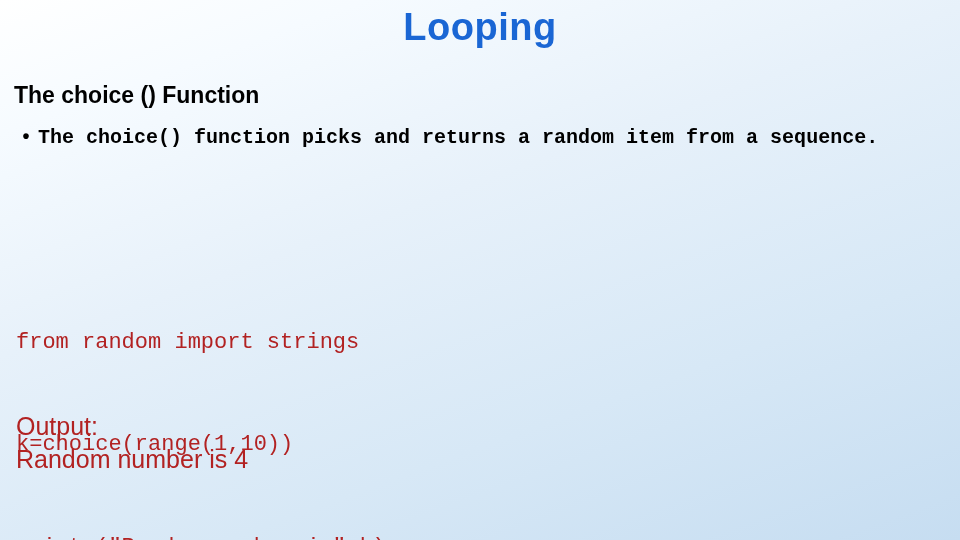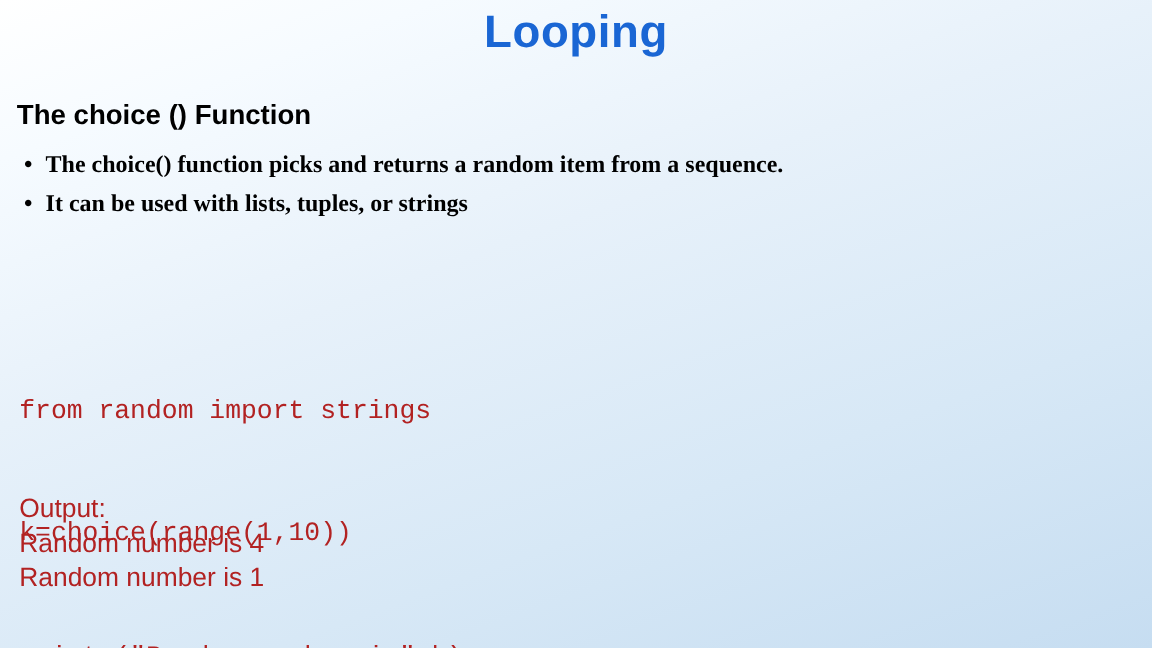--- a/index.html
+++ b/index.html
@@ -33,21 +33,21 @@
     font-family: Verdana, Geneva, sans-serif;
     font-weight: 700;
     font-size: 23px;
     color: #000;
   }
   .bullets {
     position: absolute;
     top: 124px;
     left: 18px;
     right: 24px;
-    font-family: Liberation Serif, serif;
+    font-family: Liberation Mono, monospace;
     font-weight: 700;
     font-size: 20px;
     color: #000;
     line-height: 1.35;
   }
   .bullets ul {
     list-style: none;
     margin: 0;
     padding: 0;
   }
@@ -73,42 +73,40 @@
     font-size: 22px;
     color: #b22222;
     line-height: 1.55;
     white-space: pre;
   }
   .output {
     position: absolute;
     top: 410px;
     left: 16px;
     font-family: "Segoe UI", Tahoma, sans-serif;
-    font-size: 22px;
+    font-size: 25px;
     color: #b22222;
     line-height: 1.3;
   }
 </style>
 </head>
 <body>
 
 <div class="title">Looping</div>
 
 <div class="heading">The choice () Function</div>
 
 <div class="bullets">
   <ul>
     <li>The choice() function picks and returns a random item from a sequence.</li>
-    <li>It can be used with lists, tuples, or strings</li>
   </ul>
 </div>
 
 <div class="code">
   <div>from random import strings</div>
   <div>k=choice(range(1,10))</div>
   <div>print ("Random number is",k)</div>
 </div>
 
 <div class="output">
   <div>Output:</div>
   <div>Random number is 4</div>
-  <div>Random number is 1</div>
 </div>
 
 </body></html>

